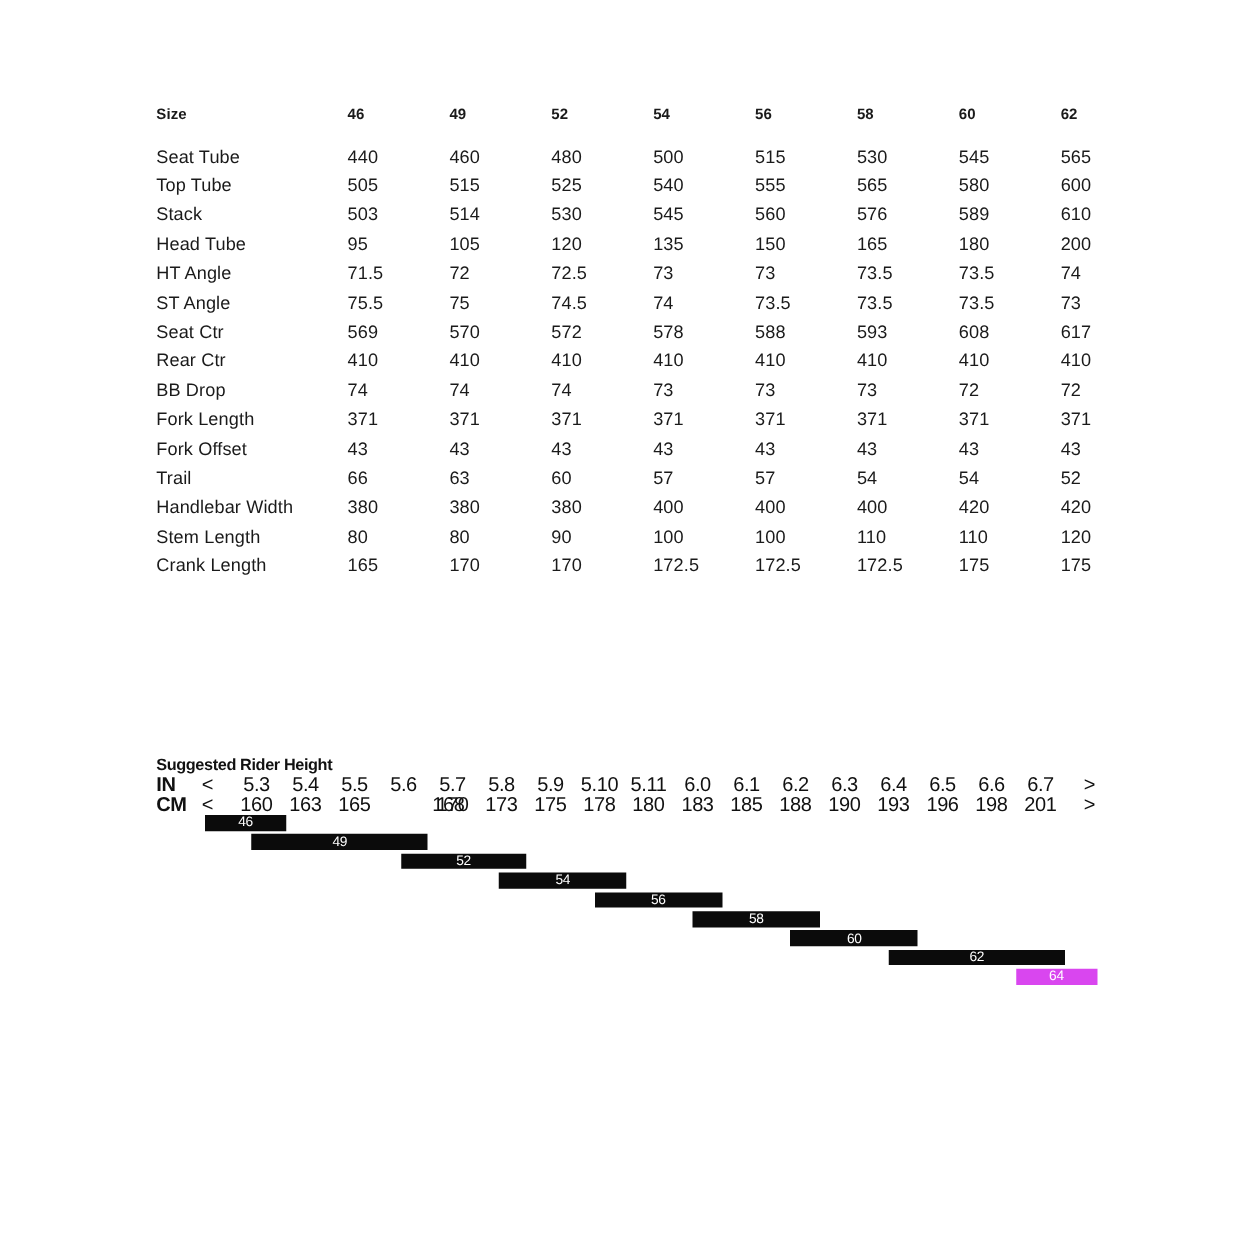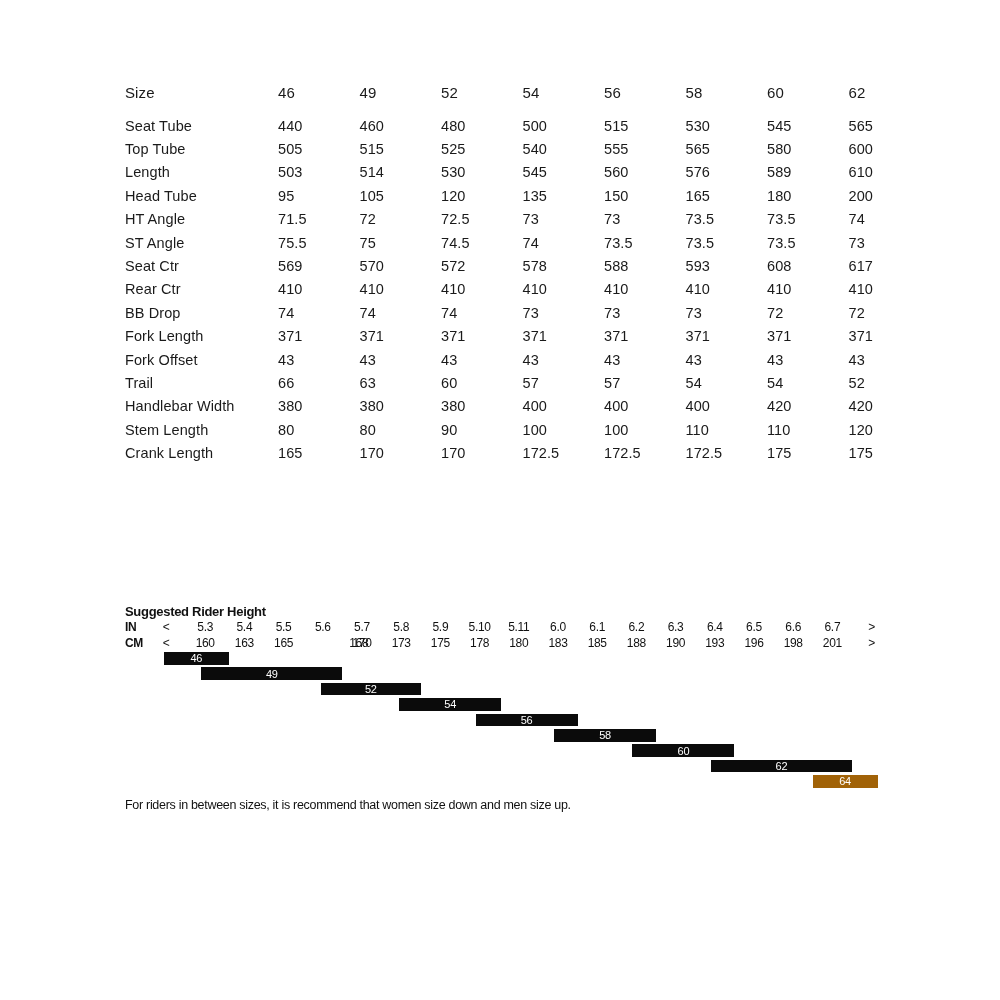--- a/index.html
+++ b/index.html
@@ -16,34 +16,34 @@
   
   .geo-table { position:absolute; left:125px; top:84px; width:810px; }
   .trow {
     display:grid;
     grid-template-columns:153px repeat(8, 81.5px);
     height:23.4px;
     align-items:center;
     font-size:14.5px;
     letter-spacing:0.1px;
   }
-  .trow.thead { height:30px; align-items:start; font-weight:normal; font-size:15px; }
+  .trow.thead { height:30px; align-items:start; font-weight:bold; font-size:12px; }
   .cell { white-space:nowrap; }
 
   
   .rider-chart {
     position:absolute; left:125px; top:604px; width:770px; height:220px;
     color:#111111;
   }
   .rc-condensed { letter-spacing:-0.3px; }
   .rc-title {
     position:absolute; top:0; left:0;
     font-size:13px; font-weight:bold; white-space:nowrap;
   }
-  .scale-row { position:absolute; left:0; width:770px; height:14px; font-size:12px; }
+  .scale-row { position:absolute; left:0; width:770px; height:14px; font-size:16px; }
   .scale-row.in-row { top:16px; }
   .scale-row.cm-row { top:32px; }
   .scale-unit { position:absolute; left:0; top:0; font-weight:bold; }
   .scale-tick {
     position:absolute; top:0;
     transform:translateX(-50%);
     white-space:nowrap;
   }
   .bars { position:absolute; left:0; top:48px; width:770px; height:142px; }
   .size-bar {
@@ -90,21 +90,21 @@
           <div class="cell">505</div>
           <div class="cell">515</div>
           <div class="cell">525</div>
           <div class="cell">540</div>
           <div class="cell">555</div>
           <div class="cell">565</div>
           <div class="cell">580</div>
           <div class="cell">600</div>
         </div>
         <div class="trow">
-          <div class="cell">Length</div>
+          <div class="cell">Stack</div>
           <div class="cell">503</div>
           <div class="cell">514</div>
           <div class="cell">530</div>
           <div class="cell">545</div>
           <div class="cell">560</div>
           <div class="cell">576</div>
           <div class="cell">589</div>
           <div class="cell">610</div>
         </div>
         <div class="trow">
@@ -306,20 +306,19 @@
         </div>
         <div class="size-bar" style="left: 429.04px; width: 102px; top: 77px; background: rgb(11, 11, 11); color: rgb(255, 255, 255);">
           <span>58</span>
         </div>
         <div class="size-bar" style="left: 507.44px; width: 102px; top: 92.4px; background: rgb(11, 11, 11); color: rgb(255, 255, 255);">
           <span>60</span>
         </div>
         <div class="size-bar" style="left: 585.84px; width: 141.2px; top: 107.8px; background: rgb(11, 11, 11); color: rgb(255, 255, 255);">
           <span>62</span>
         </div>
-        <div class="size-bar" style="left: 687.76px; width: 64.76px; top: 123.2px; background: #a16207; color: rgb(255, 255, 255);">
+        <div class="size-bar" style="left: 687.76px; width: 64.76px; top: 123.2px; background: #d946ef; color: rgb(255, 255, 255);">
           <span>64</span>
         </div>
       </div>
-    <div class="footnote">For riders in between sizes, it is recommend that women size down and men size up.</div>
   </section>
 
 </div>
 
 </body></html>

